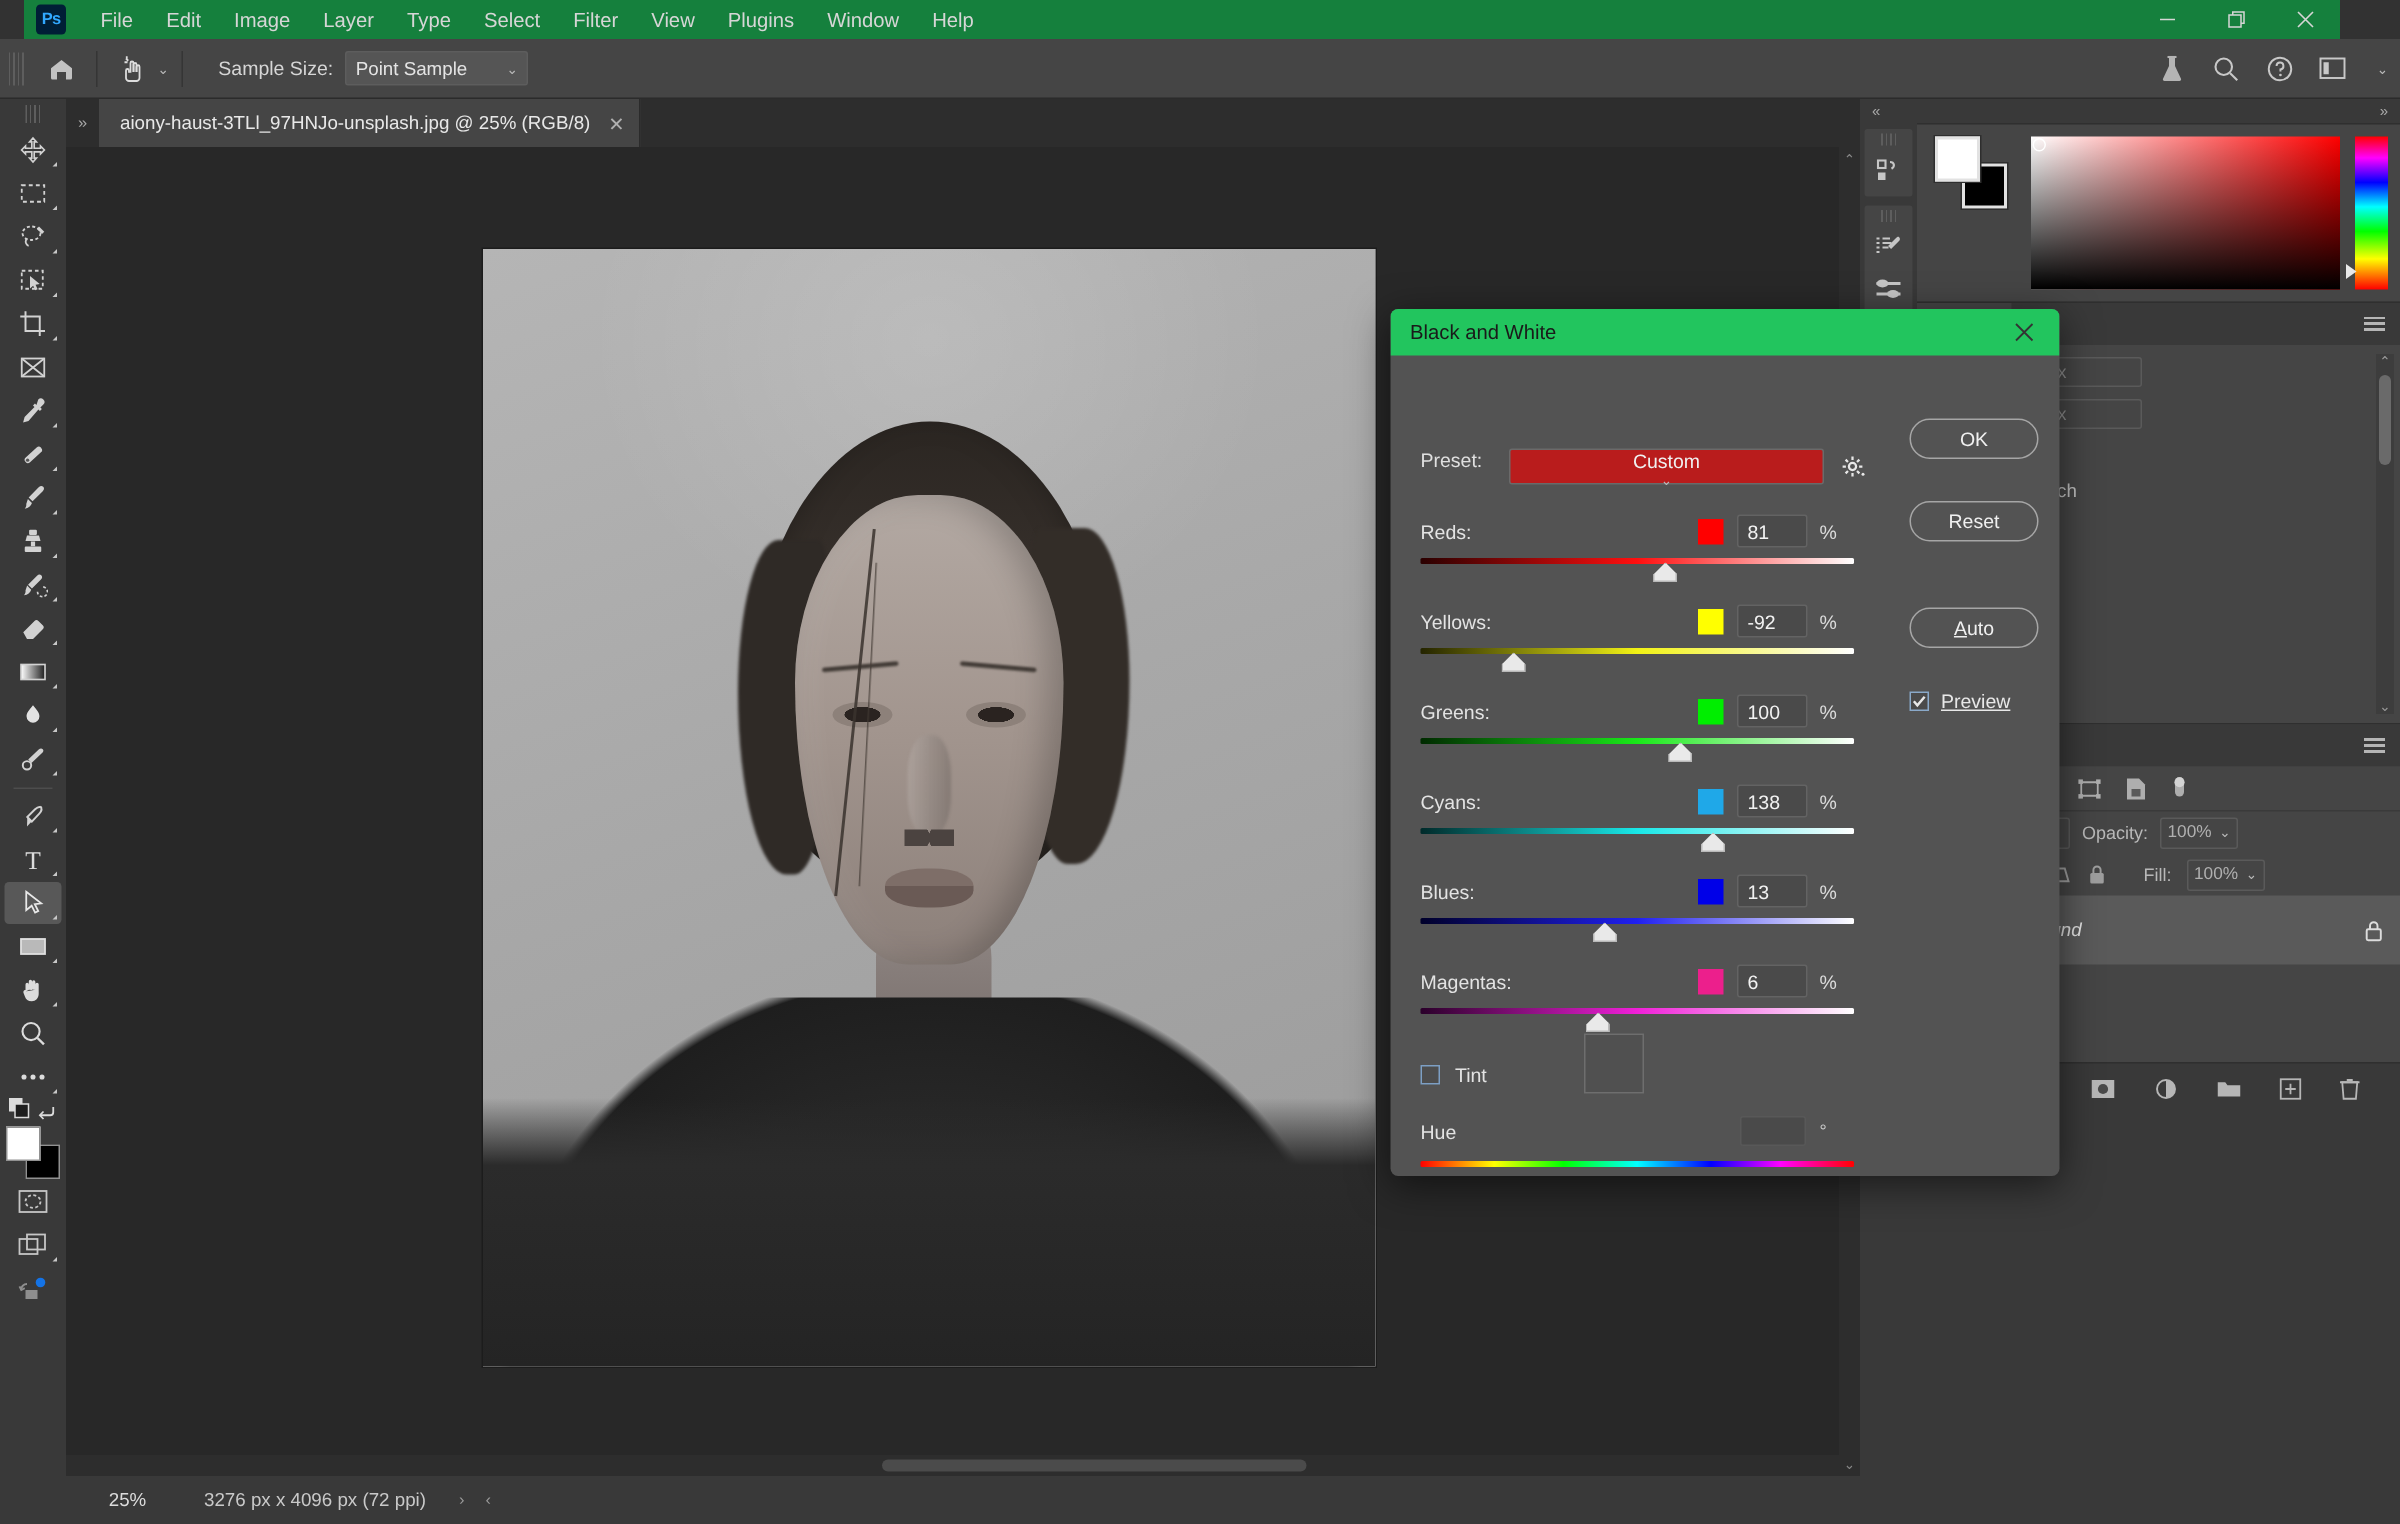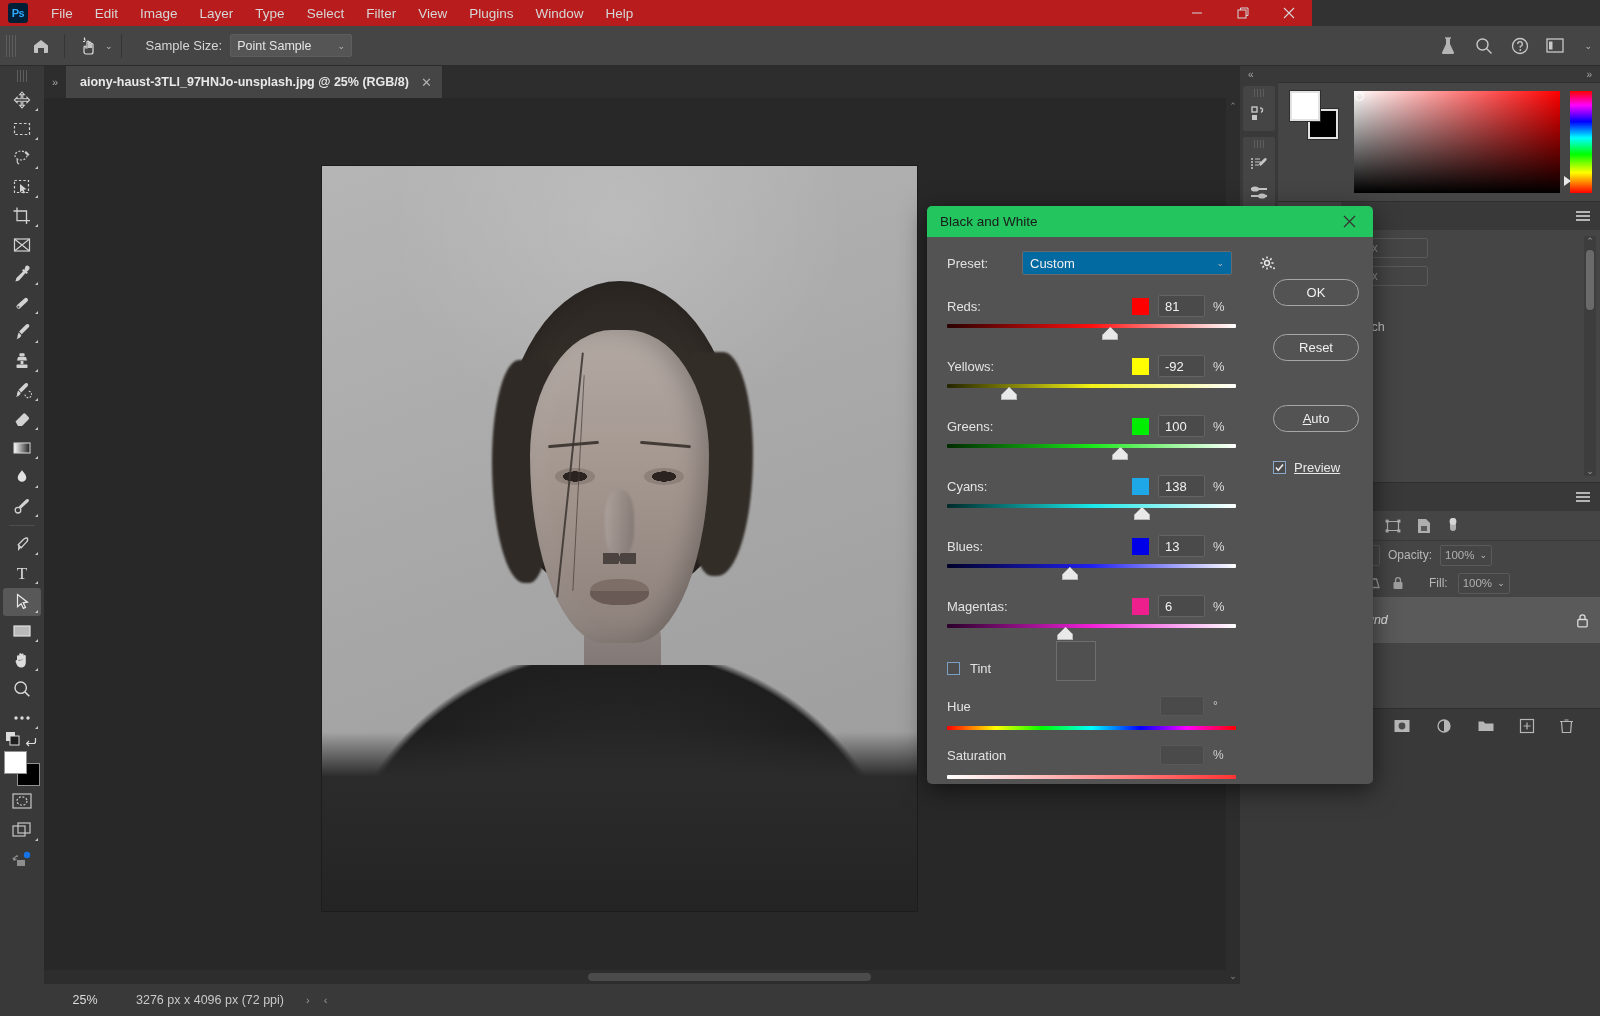--- a/index.html
+++ b/index.html
@@ -7,22 +7,22 @@
     width: 1600px; height: 1016px;
     background: #323232;
     font-family: "Liberation Sans", sans-serif;
     overflow: hidden;
     -webkit-font-smoothing: antialiased;
   }
   .app { position: relative; width: 1600px; height: 1016px; background: #323232; }
 
   
   .menubar {
-    position: absolute; top: 0; left: 0; width: 1312px; height: 26px;
-    background: #b91c1c; display: flex; align-items: center;
+    position: absolute; top: 0; left: 16px; width: 1544px; height: 26px;
+    background: #15803d; display: flex; align-items: center;
   }
   .ps-logo {
     width: 20px; height: 20px; margin-left: 8px; margin-right: 12px;
     background: #001e36; border-radius: 3px; color: #31a8ff;
     font-size: 11px; font-weight: bold; display: flex;
     align-items: center; justify-content: center; letter-spacing: -0.5px;
   }
   .menu-item {
     font-size: 13.5px; color: #d6d6d6; padding: 4px 11px; cursor: default;
     white-space: nowrap;
@@ -85,21 +85,21 @@
     background: #2d2d2d; display: flex; align-items: flex-end;
   }
   .collapse-left {
     width: 22px; height: 32px; color: #a8a8a8; font-size: 11px;
     display:flex; align-items:center; justify-content:center;
   }
   .doctab {
     height: 32px; background: #454545; display: flex; align-items: center;
     padding: 0 10px 0 14px; gap: 12px; border-right: 1px solid #2b2b2b;
   }
-  .doctab-title { font-size: 12.5px; color: #e8e8e8; font-weight: bold; white-space: nowrap; }
+  .doctab-title { font-size: 12.5px; color: #e8e8e8; font-weight: normal; white-space: nowrap; }
   .doctab-close { color: #b0b0b0; font-size: 13px; }
   .collapse-right {
     position: absolute; right: 6px; top: 8px; color: #a8a8a8; font-size: 11px;
   }
 
   
   .canvaswrap {
     position: absolute; top: 98px; left: 44px; right: 360px; bottom: 32px;
     background: #282828;
   }
@@ -283,26 +283,26 @@
     overflow: hidden;
   }
   .dlg-title {
     height: 31px; background: #22c55e; display: flex; align-items: center;
     justify-content: space-between; padding: 0 12px 0 13px;
   }
   .dlg-title-text { font-size: 13.5px; color: #1a1a1a; }
   .dlg-close { font-size: 16px; color: #333; line-height: 1; padding: 2px 4px; }
   .dlg-body { position: relative; padding: 14px 0 0 0; height: 547px; }
 
-  .preset-row { display: flex; align-items: center; padding-left: 20px; gap: 25px; }
+  .preset-row { display: flex; padding-left: 20px; gap: 9px; margin-top: 48px; }
   .preset-lbl { font-size: 13px; color: #e0e0e0; width: 50px; }
   .preset-sel {
-    width: 210px; height: 24px; background: #0369a1; border: 1px solid #6a6a6a;
+    width: 210px; height: 24px; background: #b91c1c; border: 1px solid #6a6a6a;
     border-radius: 2px; color: #f0f0f0; font-size: 13px; display: flex;
-    align-items: center; justify-content: space-between; padding: 0 7px;
+    align-items: center; justify-content: space-between; padding: 0 7px; flex-direction: column;
   }
   .gear { width: 20px; display:flex; align-items:center; justify-content:center; }
 
   .sliders { padding: 20px 0 0 20px; width: 300px; }
   .srow { margin-bottom: 15px; }
   .sr-top { display: flex; align-items: center; height: 22px; }
   .sr-label { font-size: 13px; color: #e3e3e3; flex: 1; }
   .sr-chip { width: 17px; height: 17px; margin-right: 9px; }
   .sr-input {
     width: 47px; height: 22px; background: #4a4a4a; border: 1px solid #636363;

